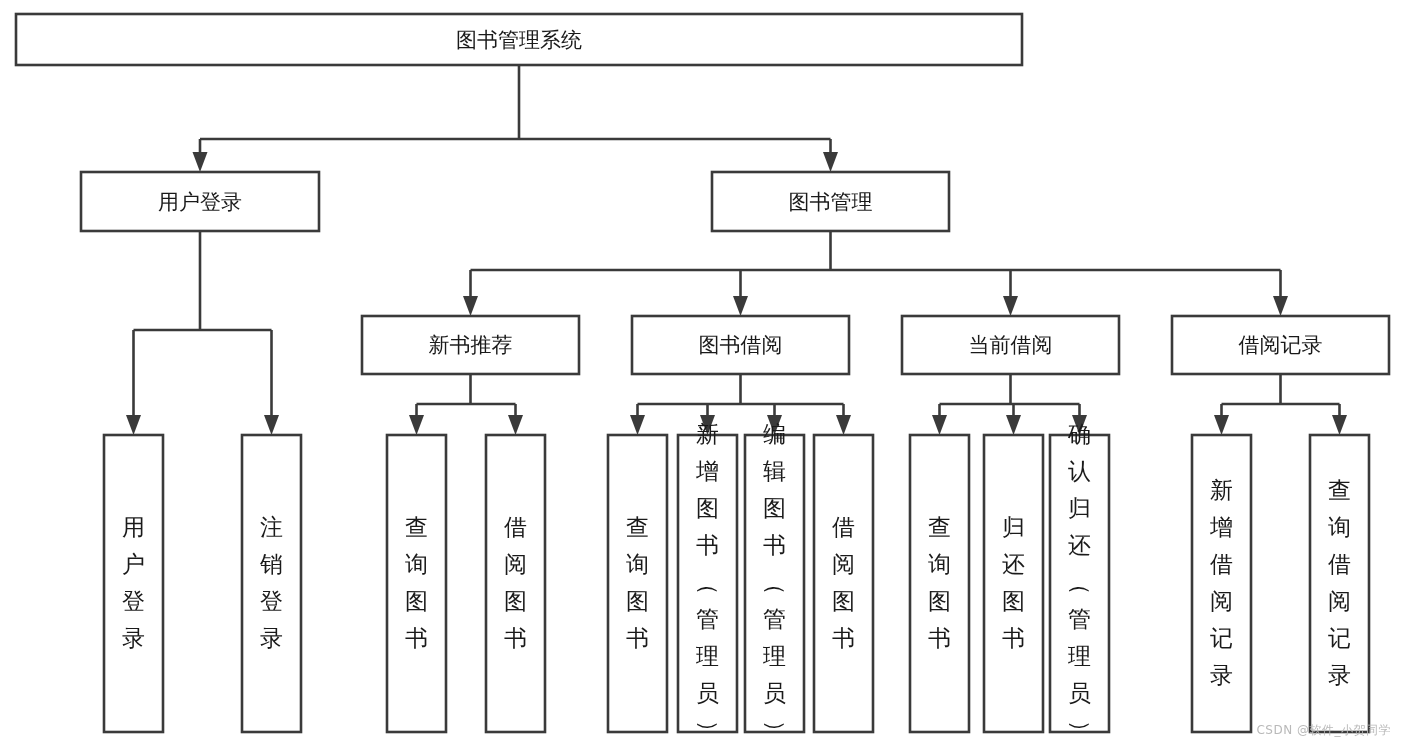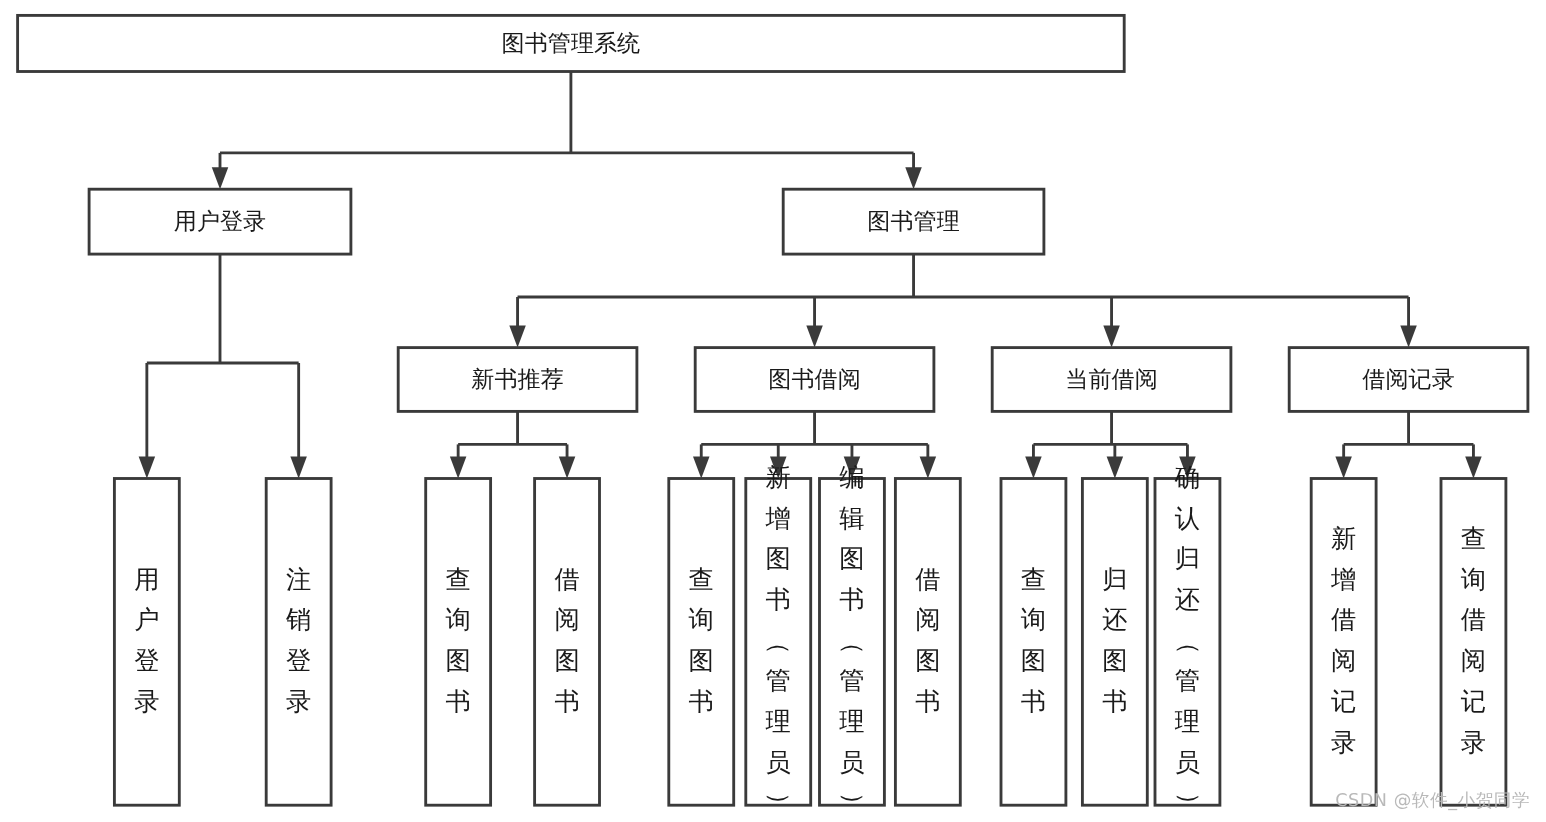--- a/index.html
+++ b/index.html
@@ -53,21 +53,21 @@
     font-size: 23px;
     fill: #1a1a1a;
     text-anchor: middle;
     dominant-baseline: middle;
   }
   .watermark {
     position: absolute;
     right: 14px;
     bottom: 8px;
     font-family: "DejaVu Sans", "Liberation Sans", sans-serif;
-    font-size: 16px;
+    font-size: 12px;
     color: #b9b9b9;
     white-space: nowrap;
     letter-spacing: 0.5px;
     pointer-events: none;
   }
 </style>
 </head>
 <body>
 
 <div id="diagram-root">

